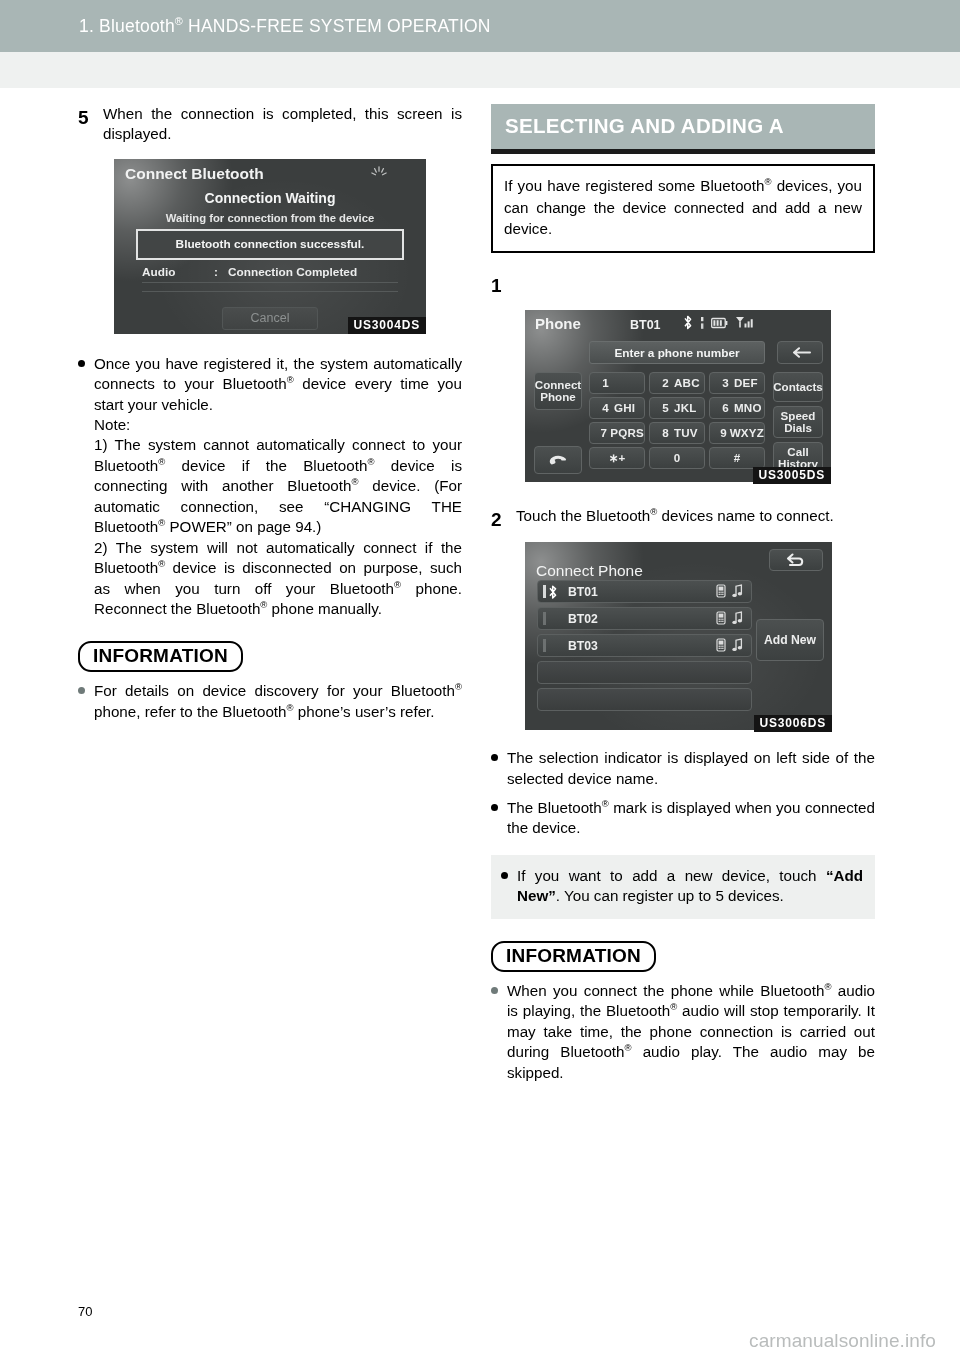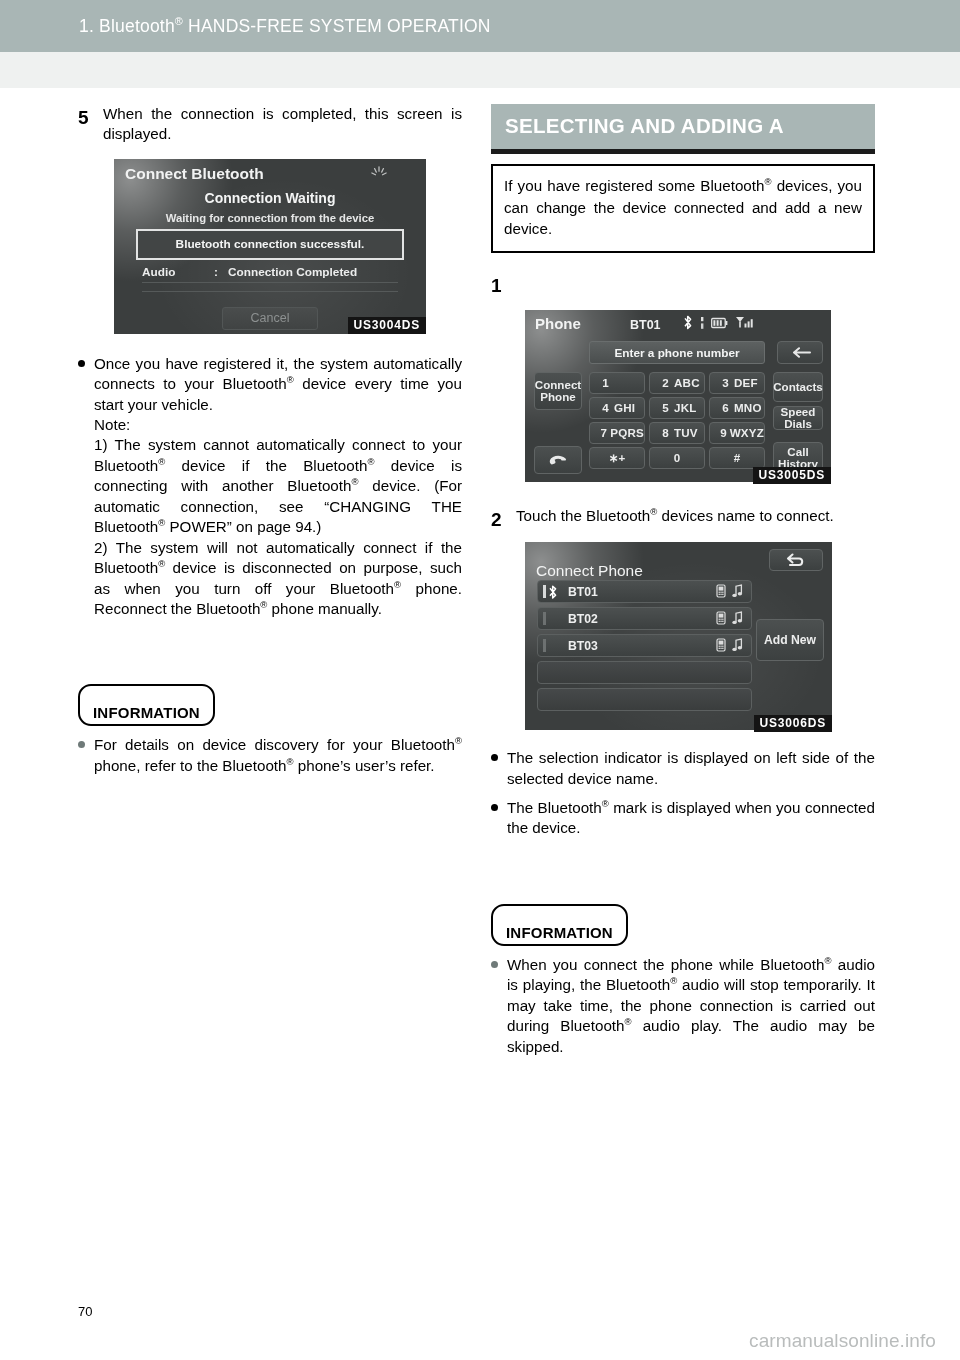--- a/index.html
+++ b/index.html
@@ -88,24 +88,23 @@
 
   
   .tip-panel{
     background:#eef0ef; padding:11px 12px 12px 10px;
   }
 
   
   .info-cap{
     display:inline-block;
     border:2px solid #000; border-radius:13px;
-    padding:18px 13px 3px 13px;
-    font-size:15px; font-weight:bold; letter-spacing:.2px;
+    padding:2px 13px 3px 13px;
+    font-size:19px; font-weight:bold; letter-spacing:.2px;
     color:#000;
-    margin-top:43px;
   }
 
   
   .shot{
     position:relative;
     background:#3b3e3e;
     overflow:hidden;
     font-family:"Liberation Sans", sans-serif;
     color:#e9eaea;
   }
@@ -418,21 +417,21 @@
           <span class="l">WXYZ</span>
         </div>
 
       <div class="hu-btn ctr" style="left:64px; top:137px; width:56px; height:22px;">∗+</div>
       <div class="hu-btn ctr" style="left:124px; top:137px; width:56px; height:22px;">0</div>
       <div class="hu-btn ctr" style="left:184px; top:137px; width:56px; height:22px;">#</div>
 
       <div class="hu-btn ctr" style="left:248px; top:62px; width:50px; height:30px;">
           <span>Contacts</span>
         </div>
-      <div class="hu-btn ctr" style="left:248px; top:96px; width:50px; height:24px; flex-direction:column;">
+      <div class="hu-btn ctr" style="left:248px; top:96px; width:50px; height:32px; flex-direction:column;">
           <span>Speed</span>
           <span>Dials</span>
         </div>
       <div class="hu-btn ctr" style="left:248px; top:132px; width:50px; height:32px; flex-direction:column;">
           <span>Call</span>
           <span>History</span>
         </div>
     </div>
     <div class="shotid" style="bottom:-2px;">US3005DS</div>
   </div>
@@ -543,20 +542,28 @@
       </div>
     <div class="bullet-txt para">The selection indicator is displayed on left side of the selected device name.</div>
   </div>
   <div class="bullet-row" style="margin-top:9px;">
     <div class="bullet-dot">
         <i></i>
       </div>
     <div class="bullet-txt para"><span>The Bluetooth</span><sup>®</sup><span> mark is displayed when you connected the device.</span></div>
   </div>
 
+  <div class="tip-panel" style="margin-top:16px;">
+    <div class="bullet-row">
+      <div class="bullet-dot">
+          <i></i>
+        </div>
+      <div class="bullet-txt para"><span>If you want to add a new device, touch </span><b>“Add New”</b><span>. You can register up to 5 devices.</span></div>
+    </div>
+  </div>
 
   <div style="margin-top:22px;">
     <div class="info-cap">INFORMATION</div>
     <div class="bullet-row" style="margin-top:9px;">
       <div class="bullet-dot gray">
           <i></i>
         </div>
       <div class="bullet-txt para"><span>When you connect the phone while Bluetooth</span><sup>®</sup><span> audio is playing, the Bluetooth</span><sup>®</sup><span> audio will stop temporarily. It may take time, the phone connection is carried out during Bluetooth</span><sup>®</sup><span> audio play. The audio may be skipped.</span></div>
     </div>
   </div>

